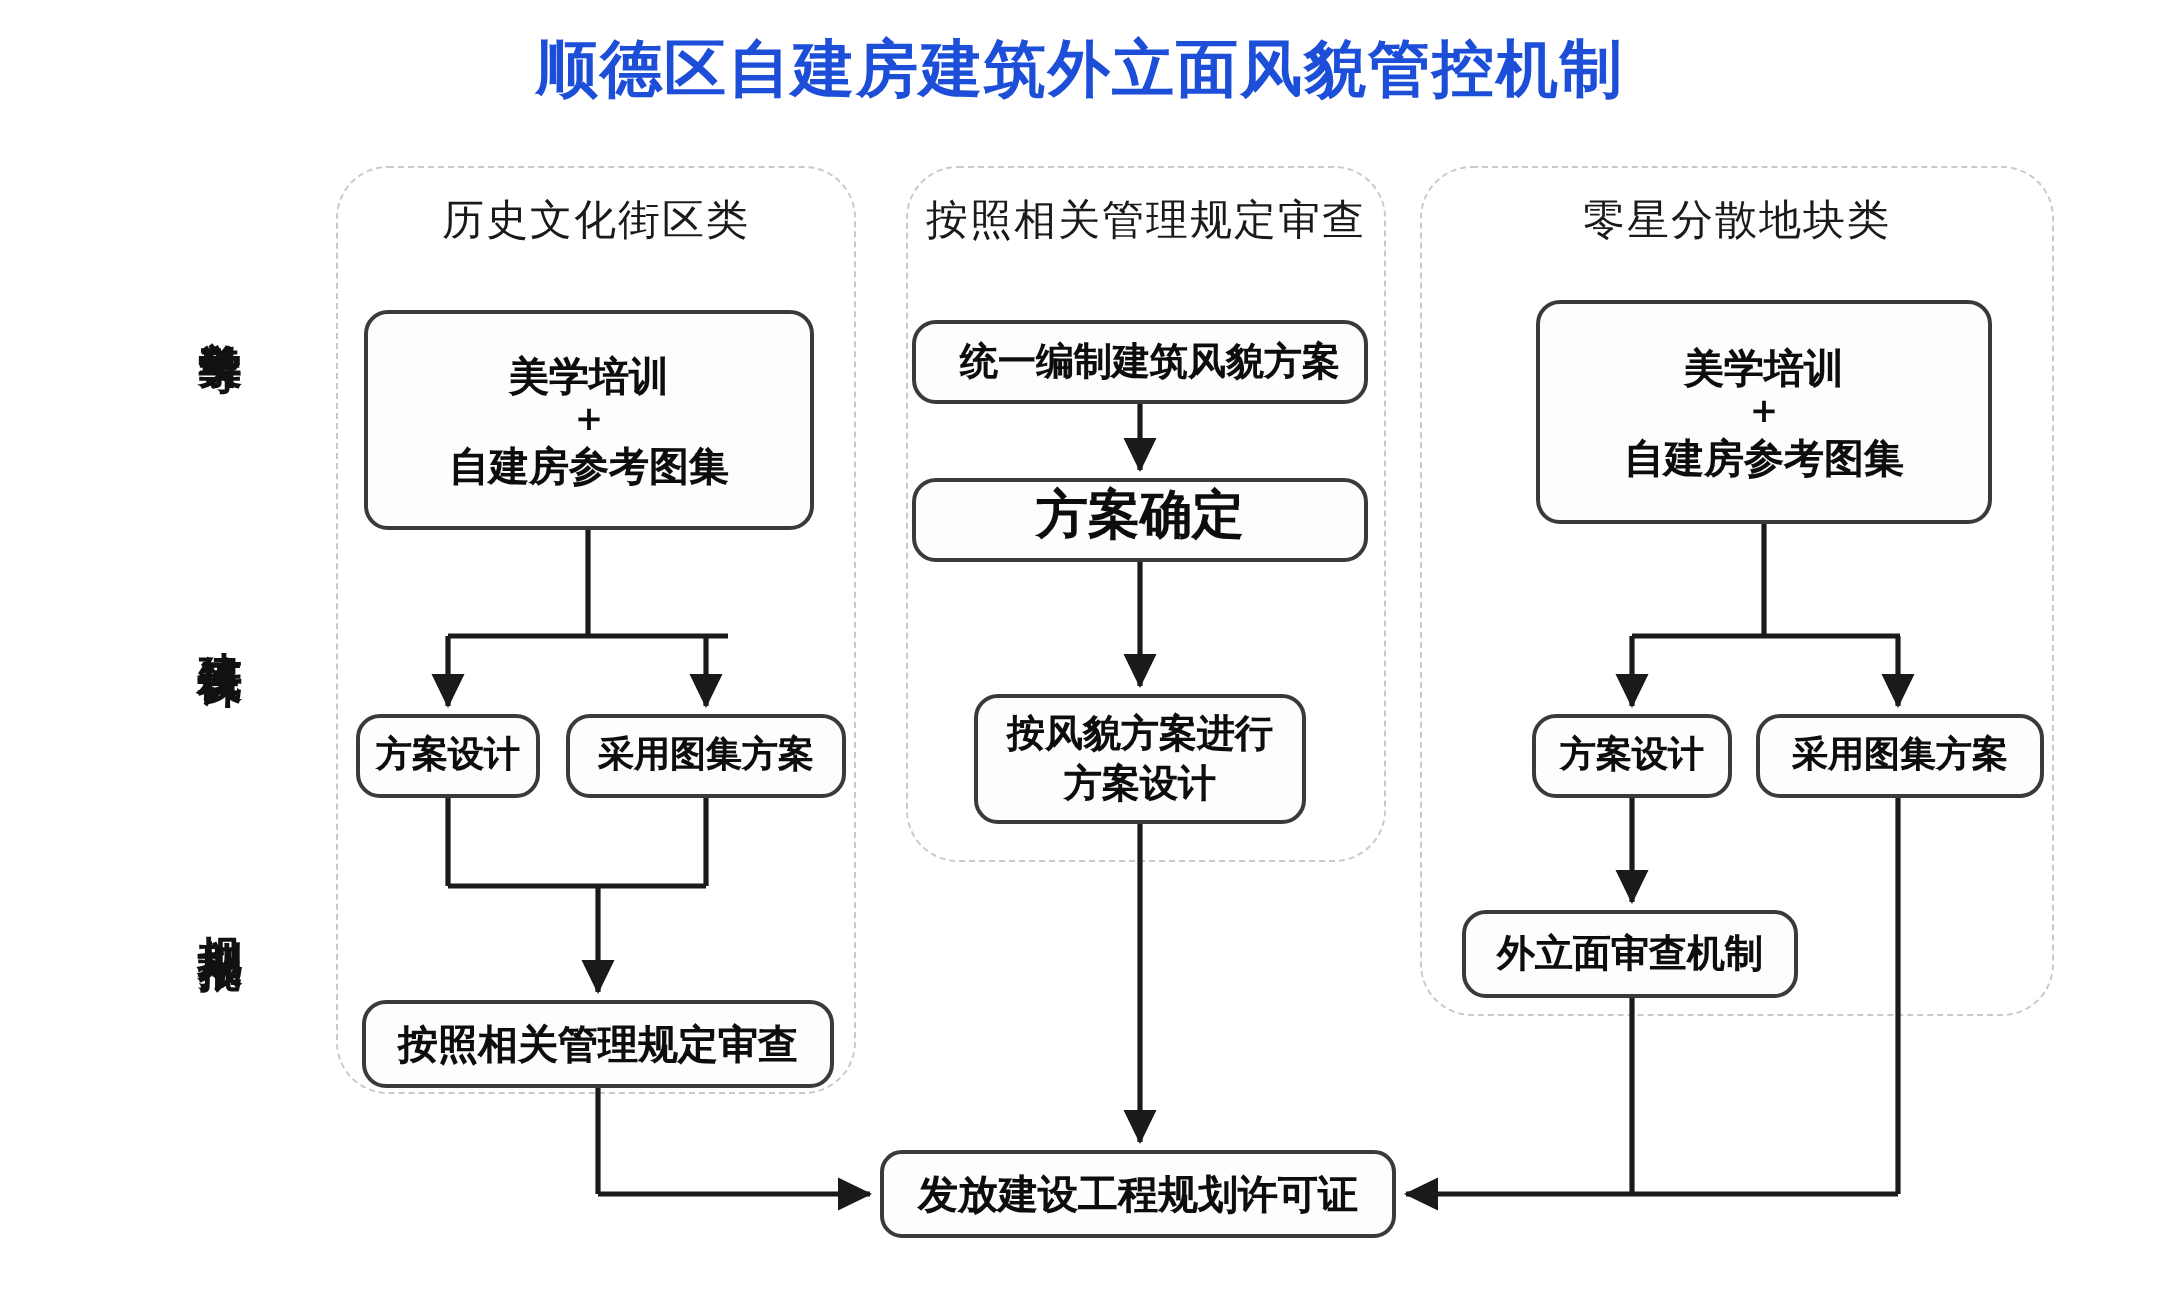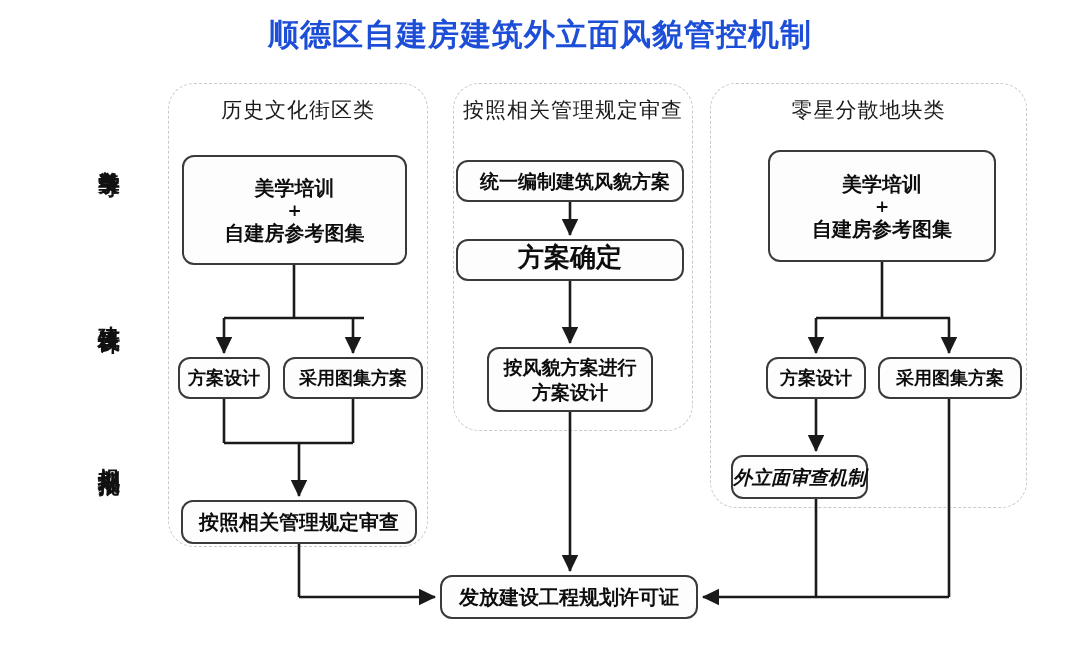--- a/index.html
+++ b/index.html
@@ -83,24 +83,24 @@
 
   
   #b2-unified   { left: 456px; top: 160px; width: 228px; height: 42px;  font-size: 19px; padding-left: 10px; }
   #b2-confirm   { left: 456px; top: 239px; width: 228px; height: 42px;  font-size: 26px; font-family: Liberation Mono, monospace; }
   #b2-design    { left: 487px; top: 347px; width: 166px; height: 65px;  font-size: 19px; }
 
   
   #b3-aesthetic { left: 768px; top: 150px; width: 228px; height: 112px; font-size: 20px; }
   #b3-design    { left: 766px; top: 357px; width: 100px; height: 42px;  font-size: 18px; }
   #b3-atlas     { left: 878px; top: 357px; width: 144px; height: 42px;  font-size: 18px; }
-  #b3-facade    { left: 731px; top: 455px; width: 137px; height: 44px;  font-size: 19px; font-style: italic; }
-
-  
-  #b-final { left: 440px; top: 575px; width: 258px; height: 44px; font-size: 20px; }
+  #b3-facade    { left: 731px; top: 455px; width: 168px; height: 44px;  font-size: 19px; }
+
+  
+  #b-final { left: 440px; top: 575px; width: 258px; height: 44px; font-size: 20px; border-radius: 11px; }
 
   
   #wires { position: absolute; left: 0; top: 0; width: 1080px; height: 653px; pointer-events: none; }
 </style>
 </head>
 <body>
 
 <div id="canvas">
 
   <div id="title">顺德区自建房建筑外立面风貌管控机制</div>

